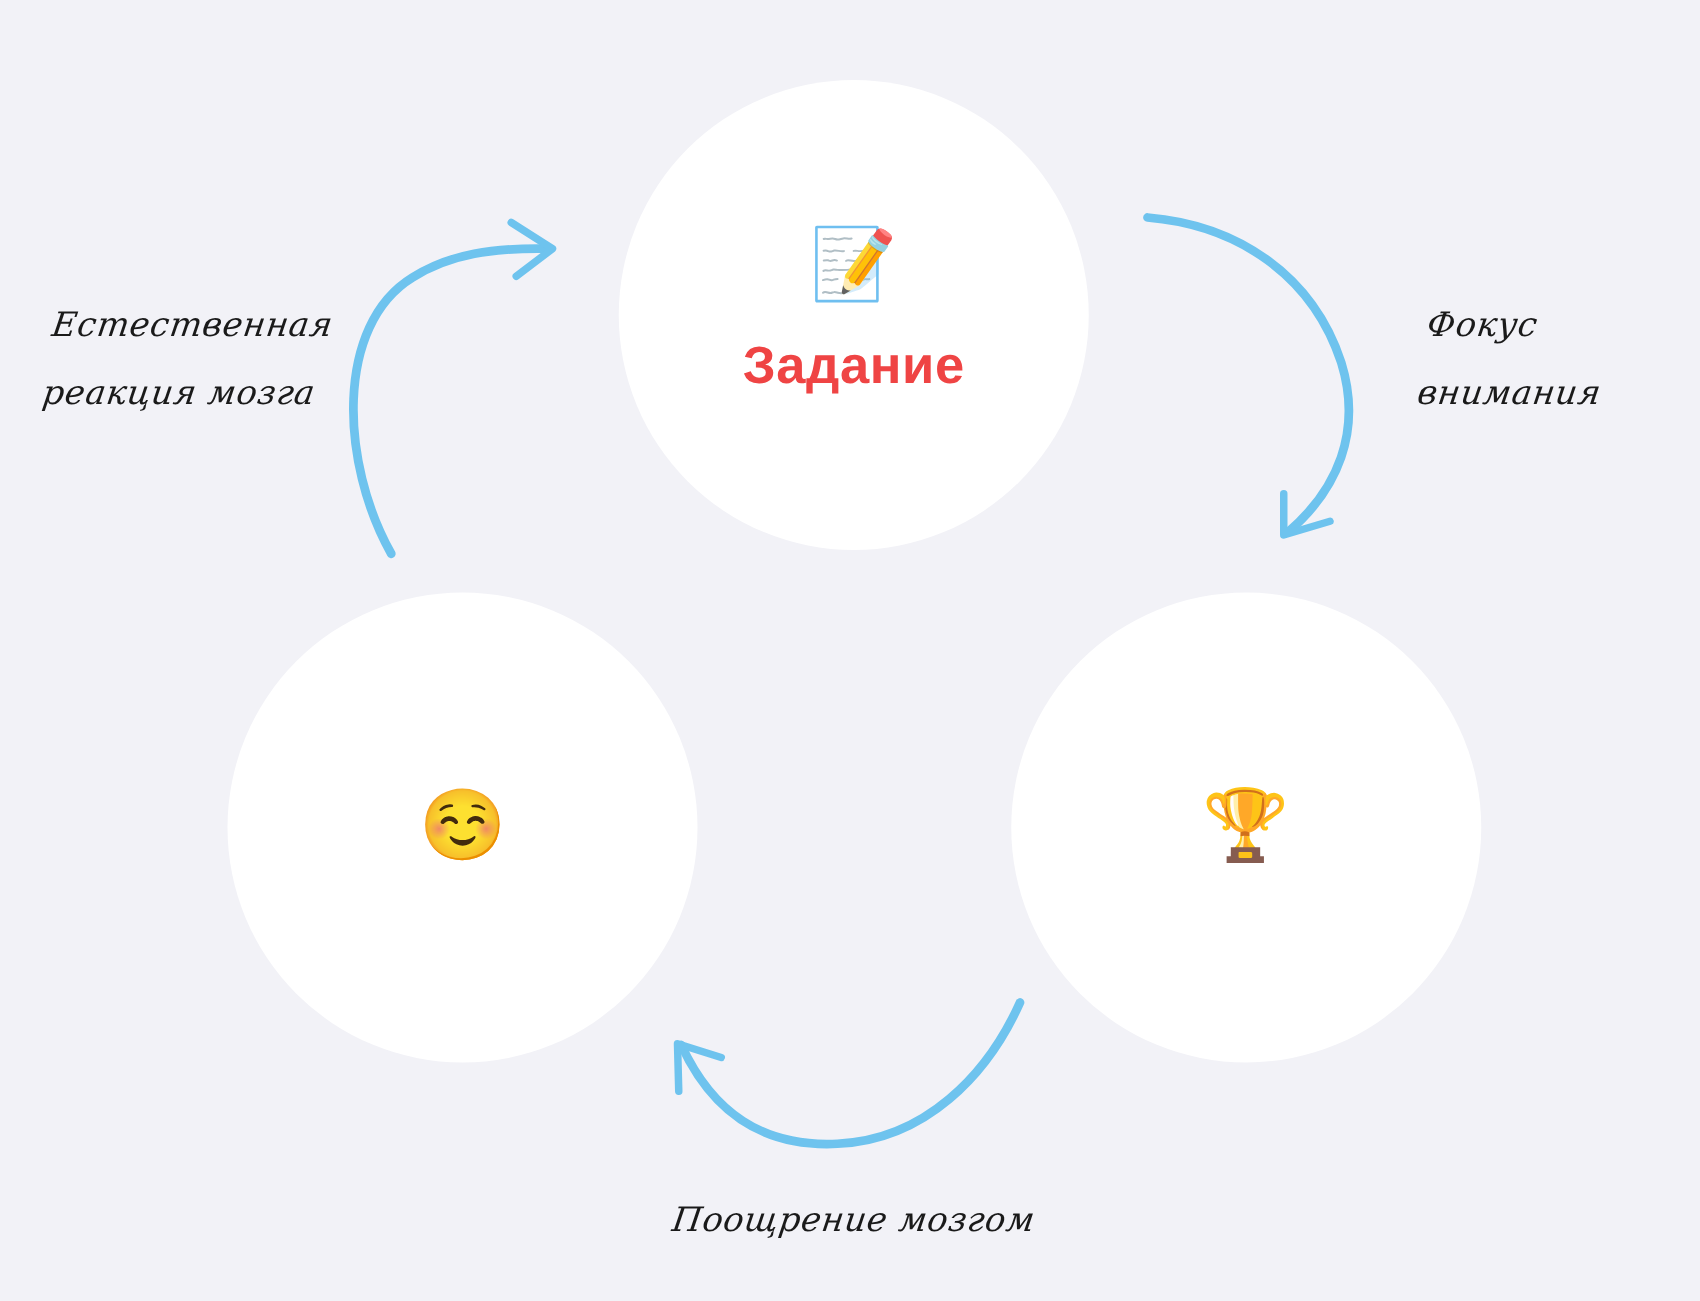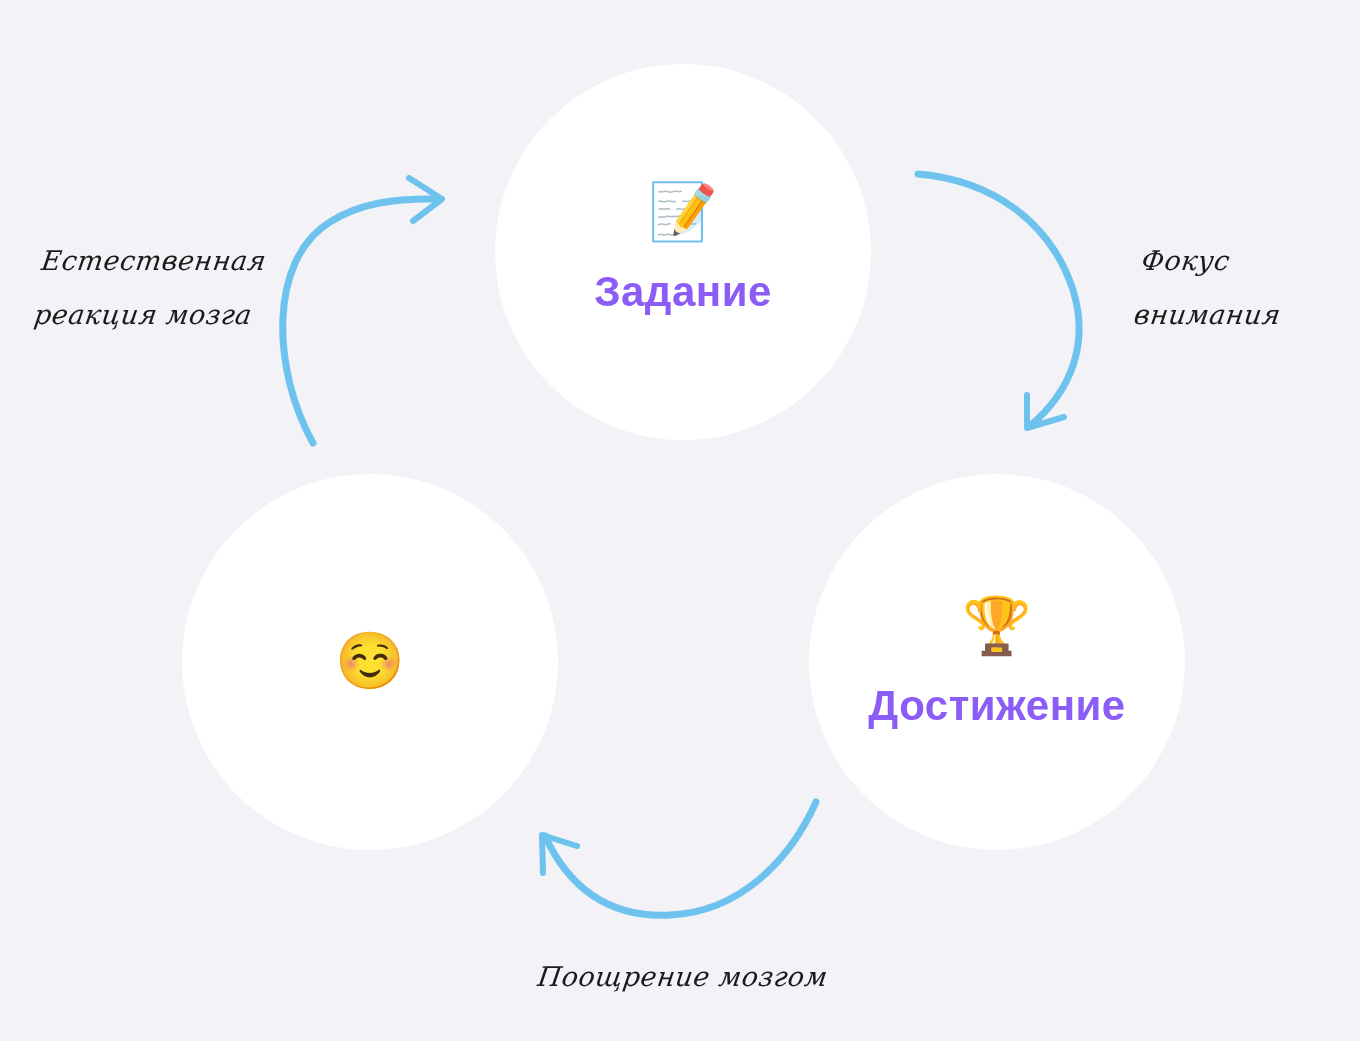--- a/index.html
+++ b/index.html
@@ -20,21 +20,21 @@
     }
     .node .emoji {
       font-size: 56px; line-height: 64px;
       height: 66px;
       font-family: "DejaVu Sans", sans-serif;
     }
     .node .label {
       font-family: "Liberation Sans", sans-serif;
       font-weight: bold;
       font-size: 42px;
-      color: #8b5cf6;
+      color: #ef4444;
       margin-top: 22px;
       letter-spacing: 0.5px;
     }
     #node-task { left: 495px; top: 64px; }
     #node-task .inner { transform: translateY(-4px); }
     #node-pleasure { left: 182px; top: 474px; }
     #node-achievement { left: 809px; top: 474px; }
 
     .note {
       position: absolute;
@@ -79,21 +79,20 @@
 
 <div class="node" id="node-pleasure">
   <div class="inner">
     <div class="emoji">☺️</div>
   </div>
 </div>
 
 <div class="node" id="node-achievement">
   <div class="inner">
     <div class="emoji">🏆</div>
-    <div class="label">Достижение</div>
   </div>
 </div>
 
 <div class="note" id="note-left">
   <div>Естественная</div>
   <div>реакция мозга</div>
 </div>
 
 <div class="note" id="note-right">
   <div>Фокус</div>

